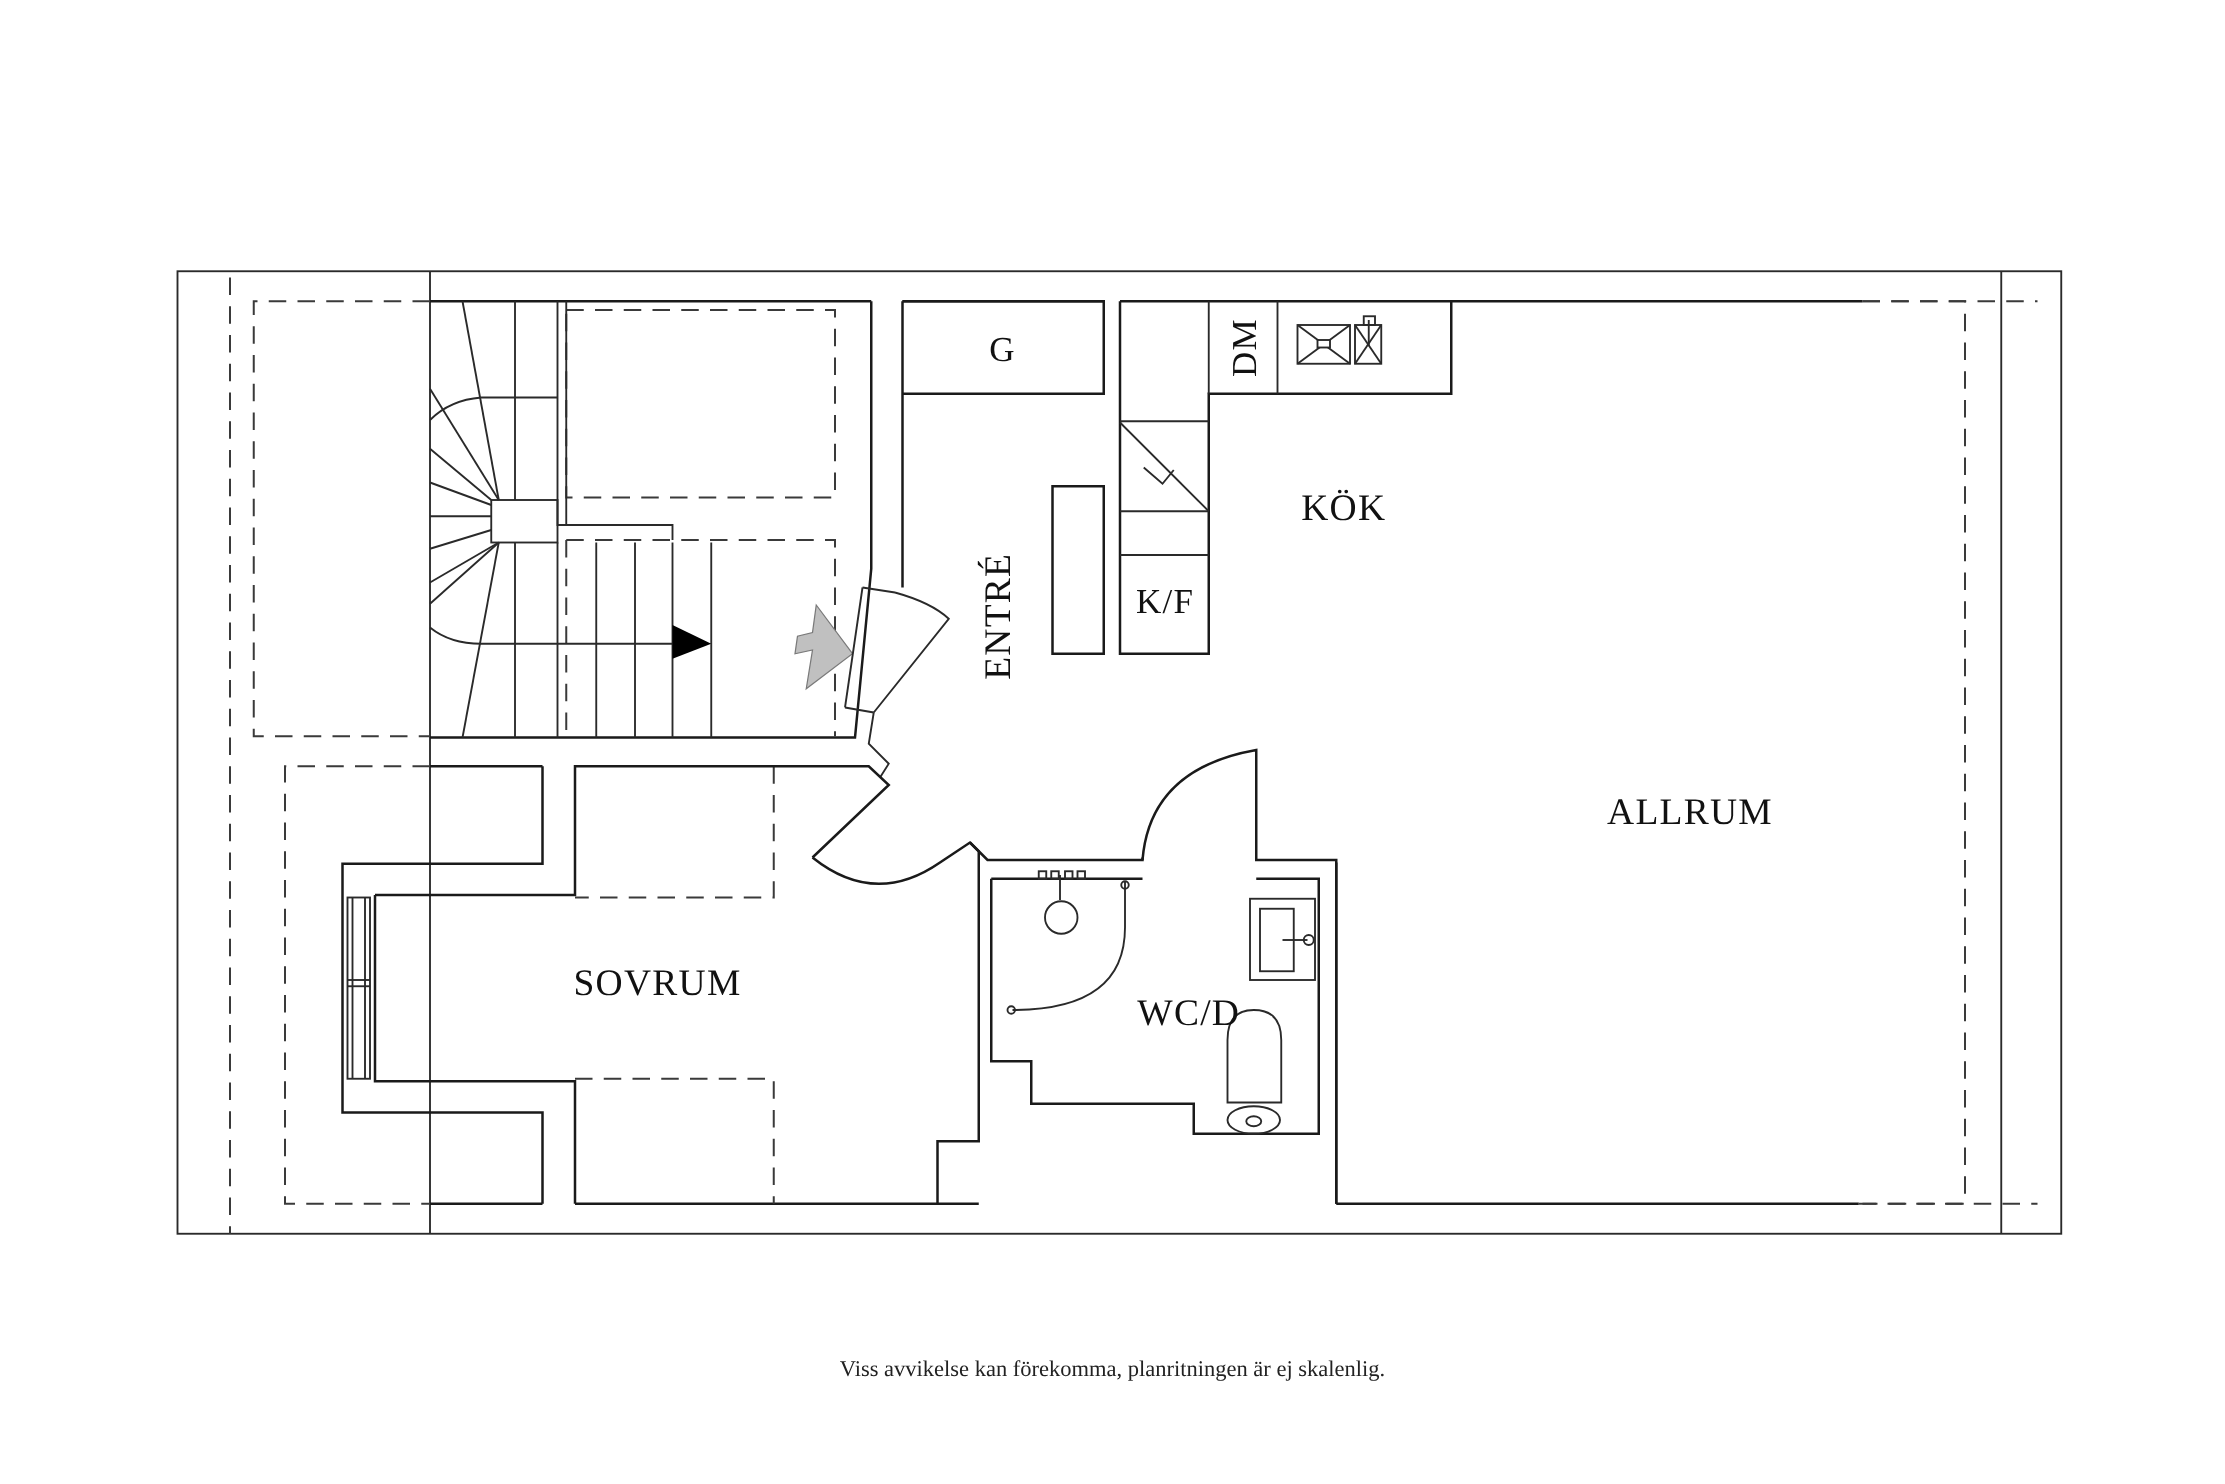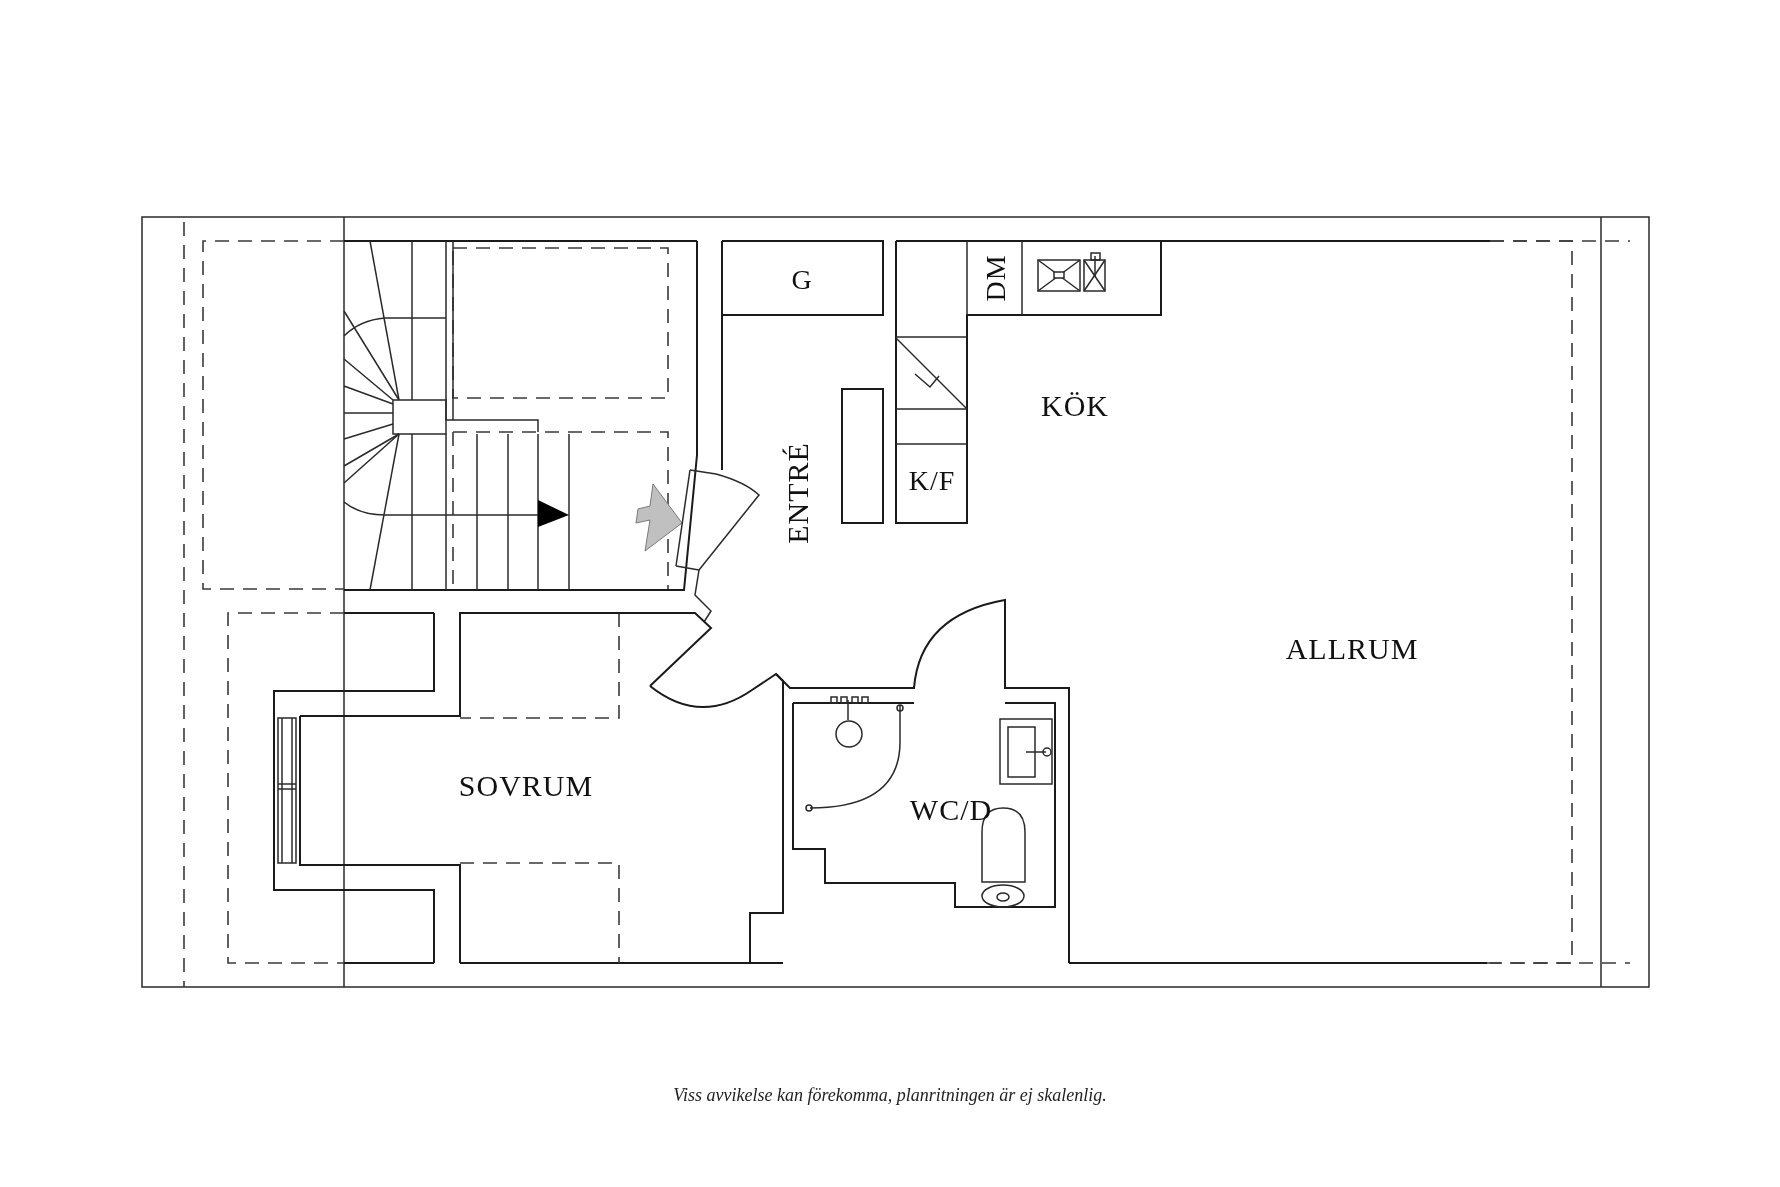--- a/index.html
+++ b/index.html
@@ -2,21 +2,21 @@
 <html><head>
 <meta charset="utf-8">
 <style>
   html,body{margin:0;padding:0;background:#ffffff;}
   body{width:1780px;height:1187px;position:relative;overflow:hidden;font-family:"Liberation Serif","DejaVu Serif",serif;}
   svg#plan{position:absolute;left:0;top:0;}
   .wall{fill:none;stroke:#1a1a1a;stroke-width:2;}
   .thin{fill:none;stroke:#2a2a2a;stroke-width:1.5;}
   .dash{fill:none;stroke:#3a3a3a;stroke-width:1.6;stroke-dasharray:14 9;}
   .room-label{font-family:"Liberation Serif","DejaVu Serif",serif;fill:#111;letter-spacing:1px;}
-  .footer-note{position:absolute;left:0;width:1780px;top:1085px;text-align:center;font-family:"Liberation Serif","DejaVu Serif",serif;font-style:italic;font-size:18px;color:#222;}
+  .footer-note{position:absolute;left:0;width:1780px;top:1085px;text-align:center;font-family:"Liberation Serif","DejaVu Serif",serif;font-size:18px;color:#222;}
 </style>
 </head>
 <body>
 
 <svg id="plan" width="1780" height="1187" viewBox="0 0 1780 1187">
 
   <rect x="142" y="217" width="1507" height="770" class="thin"></rect>
   <line x1="344" y1="217" x2="344" y2="987" class="thin"></line>
   <line x1="1601" y1="217" x2="1601" y2="987" class="thin"></line>
   <line x1="184" y1="222" x2="184" y2="987" class="dash"></line>

